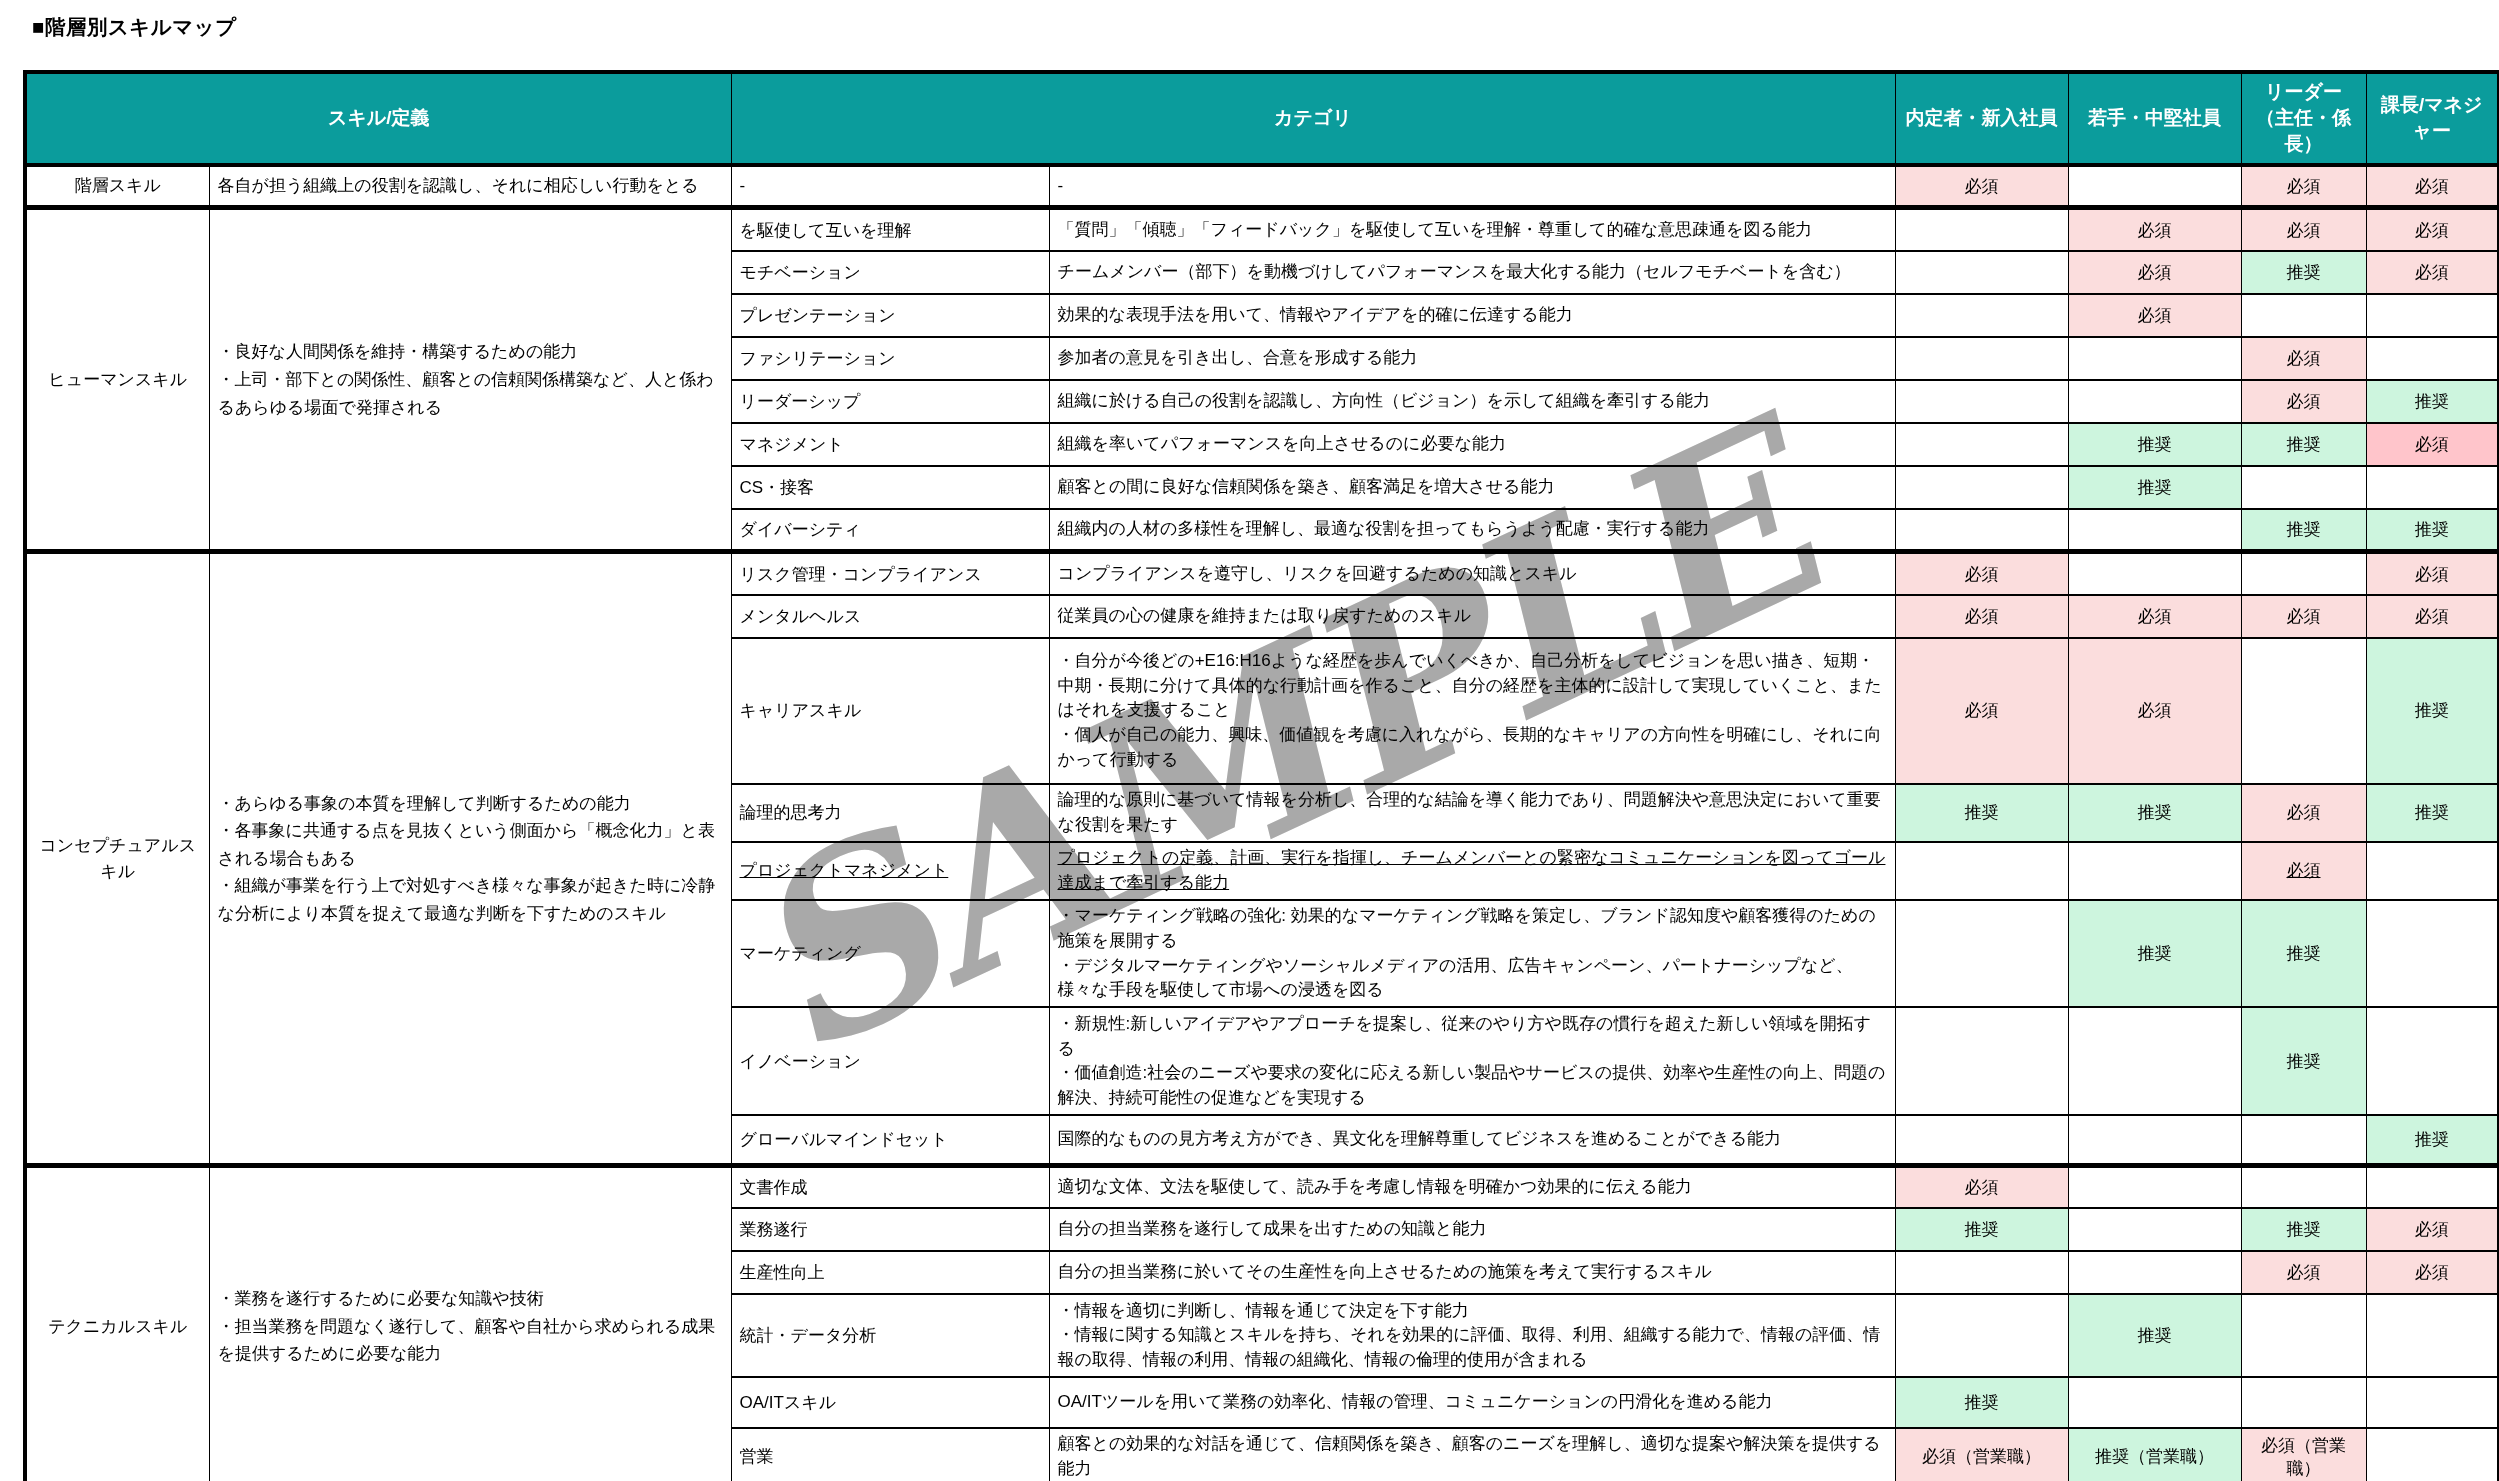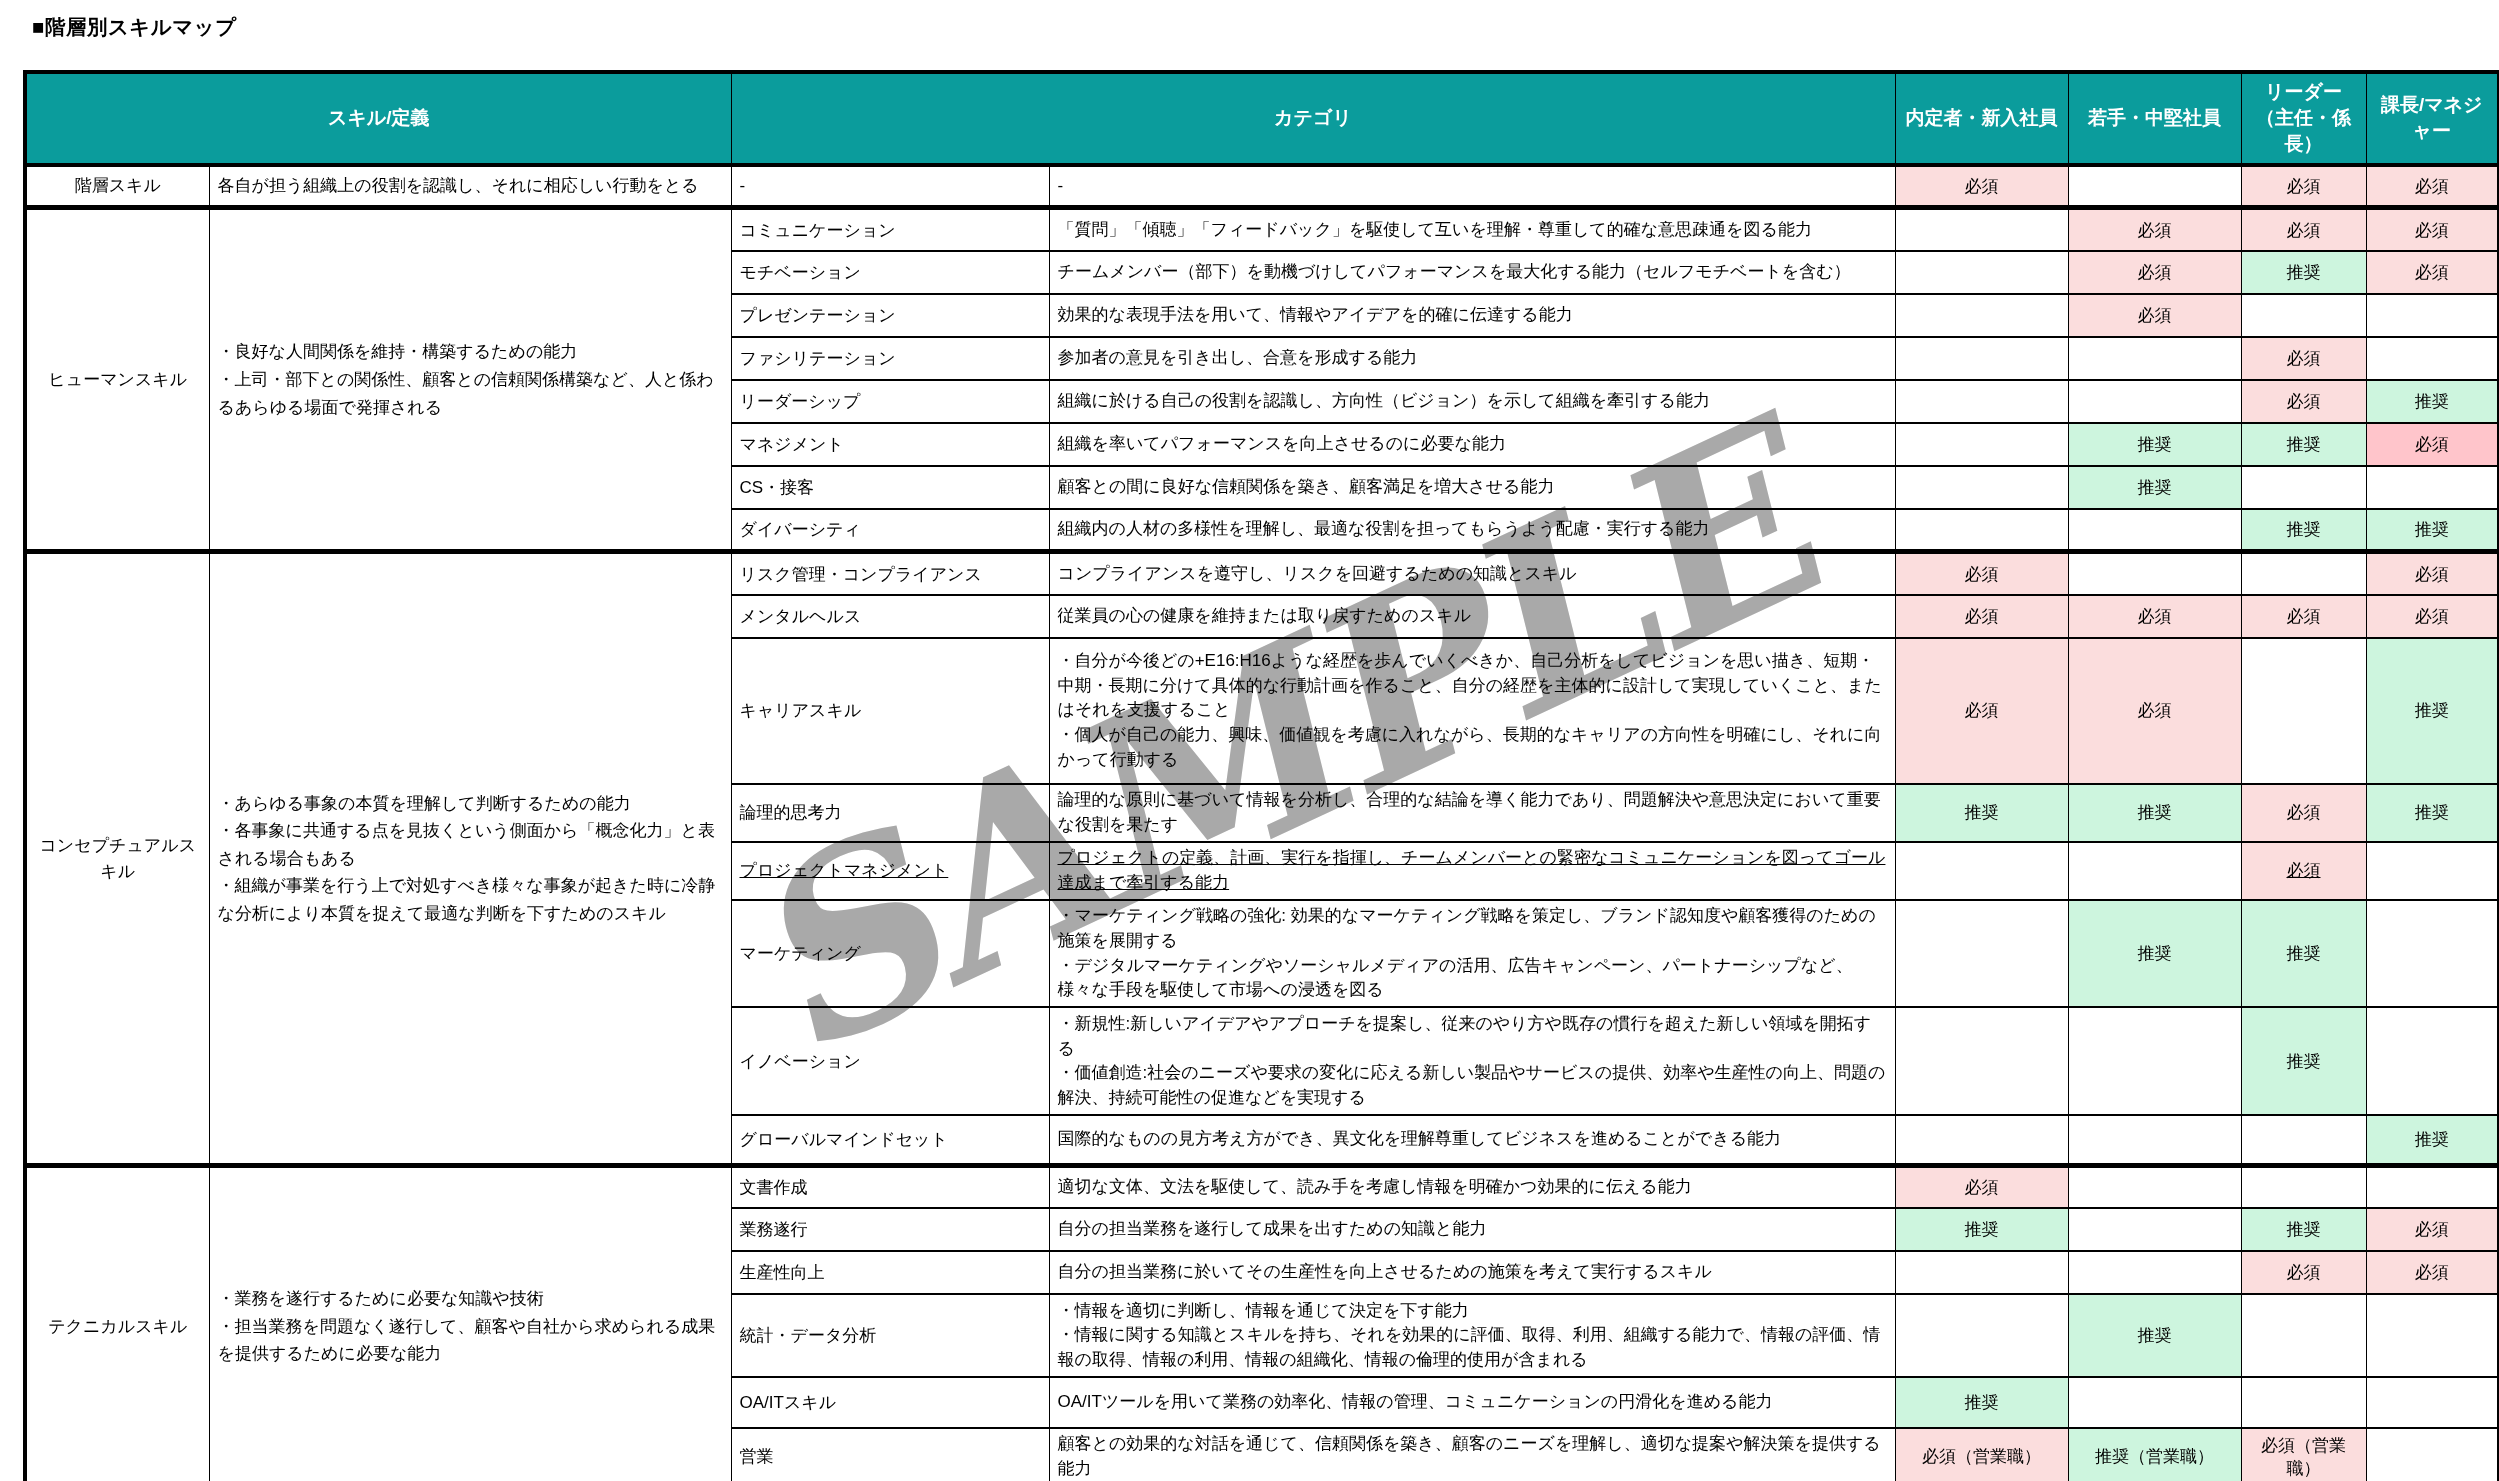--- a/index.html
+++ b/index.html
@@ -72,21 +72,21 @@
         <td class="cell-desc">-</td>
         <td class="cell-lvl" style="background: rgb(251, 221, 221);">必須</td>
         <td class="cell-lvl"></td>
         <td class="cell-lvl" style="background: rgb(251, 221, 221);">必須</td>
         <td class="cell-lvl" style="background: rgb(251, 221, 221);">必須</td>
       </tr>
       <tr class="sec-start" style="height: 43px;">
         <th class="cell-skill" rowspan="8" style="font-weight: normal;">ヒューマンスキル</th>
         <td class="cell-def" rowspan="8">・良好な人間関係を維持・構築するための能力
 ・上司・部下との関係性、顧客との信頼関係構築など、人と係わるあらゆる場面で発揮される</td>
-        <td class="cell-cat">コミュニケーション</td>
+        <td class="cell-cat">を駆使して互いを理解</td>
         <td class="cell-desc">「質問」「傾聴」「フィードバック」を駆使して互いを理解・尊重して的確な意思疎通を図る能力</td>
         <td class="cell-lvl"></td>
         <td class="cell-lvl" style="background: rgb(251, 221, 221);">必須</td>
         <td class="cell-lvl" style="background: rgb(251, 221, 221);">必須</td>
         <td class="cell-lvl" style="background: rgb(251, 221, 221);">必須</td>
       </tr>
       <tr style="height: 43px;">
         <td class="cell-cat">モチベーション</td>
         <td class="cell-desc">チームメンバー（部下）を動機づけしてパフォーマンスを最大化する能力（セルフモチベートを含む）</td>
         <td class="cell-lvl"></td>

